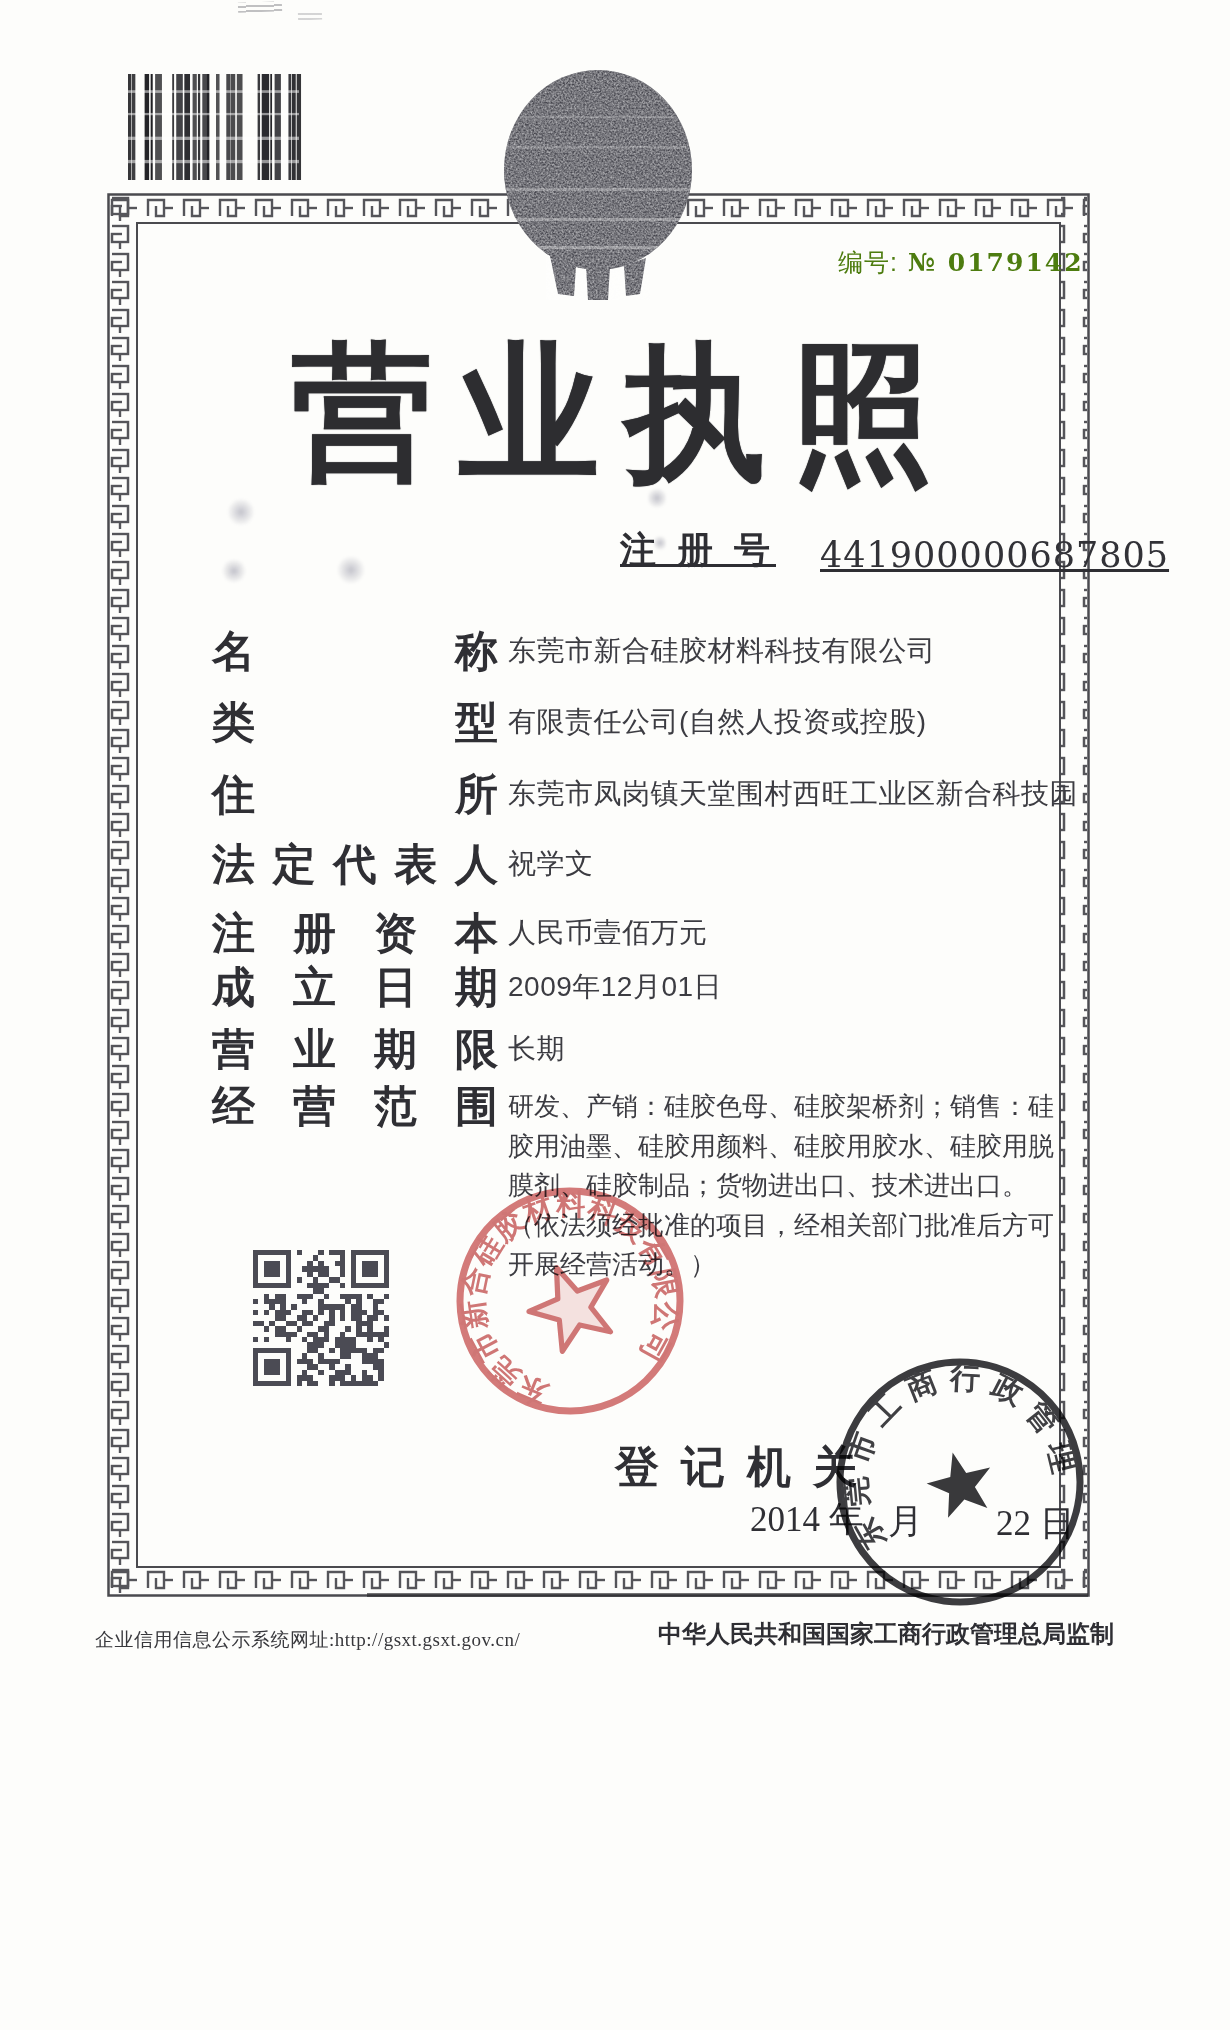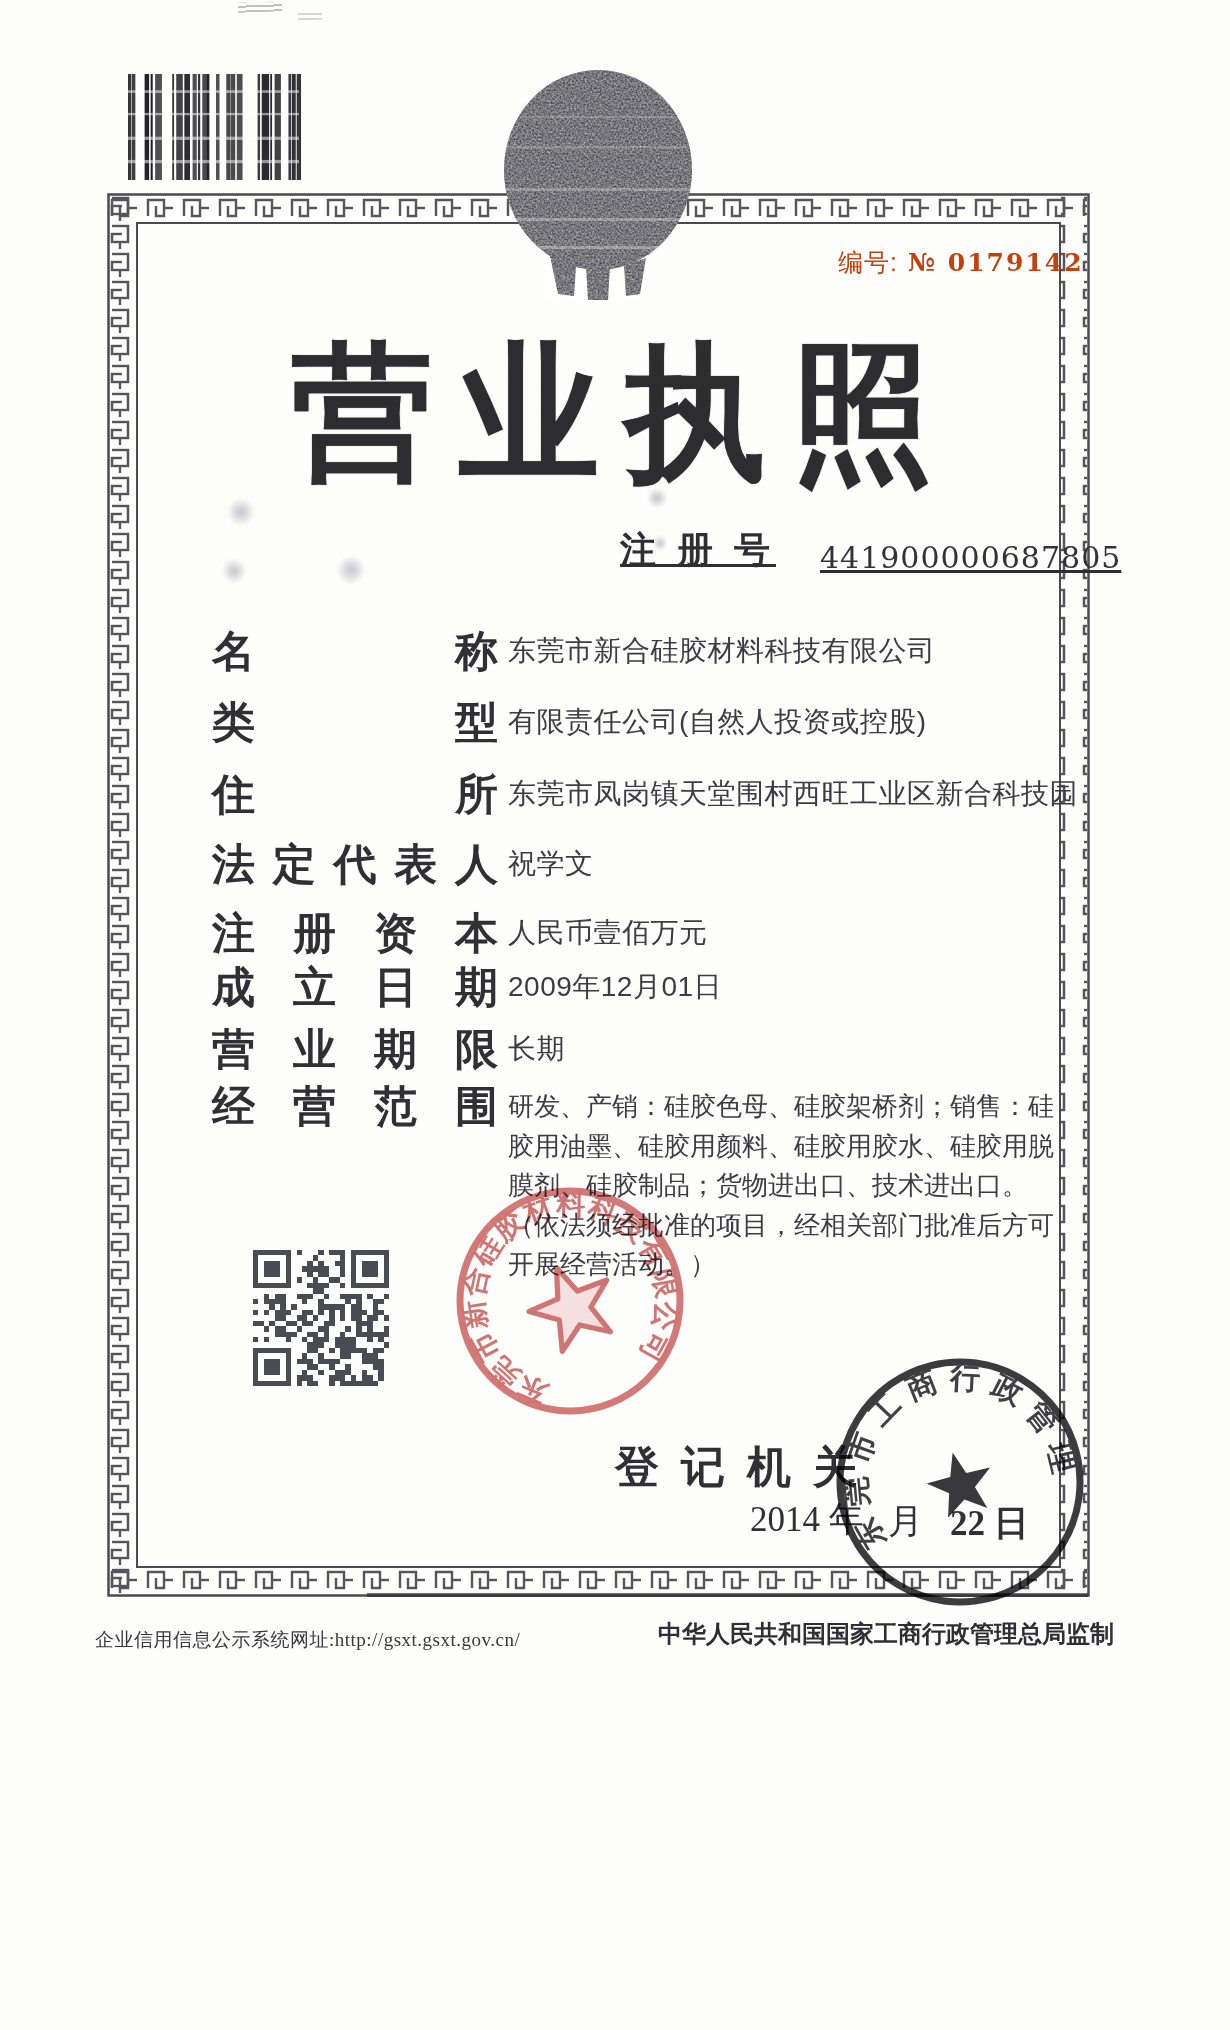--- a/index.html
+++ b/index.html
@@ -5,43 +5,43 @@
   html,body{margin:0;padding:0;}
   body{
     width:1230px;height:2030px;position:relative;overflow:hidden;
     background:#fdfdfb;font-family:"Liberation Sans",sans-serif;color:#2e2e33;
   }
   .abs{position:absolute;}
   
   .speck{position:absolute;opacity:.45;background:repeating-linear-gradient(0deg,rgba(60,60,70,.7) 0 2px,transparent 2px 5px);transform:rotate(-2deg);}
   .ghost{position:absolute;background:radial-gradient(circle,rgba(90,90,115,.35),rgba(90,90,115,0) 70%);filter:blur(1px);}
   
-  #serial{left:838px;top:246px;font-size:25px;letter-spacing:1px;color:#c2410c;}
+  #serial{left:838px;top:246px;font-size:25px;letter-spacing:1px;color:#4d7c0f;}
   #serial .no{font-family:"DejaVu Serif","Liberation Serif",serif;font-weight:600;letter-spacing:2px;margin-left:10px;}
   
   #title{left:288px;top:332px;width:648px;height:178px;display:flex;justify-content:space-between;align-items:flex-start;}
   #title span{font-size:148px;line-height:1.1;font-weight:900;color:#2d2d30;transform:scaleX(.95);text-shadow:0 0 1px #3a3a3e;}
   
   #regline{left:620px;top:526px;display:flex;align-items:flex-end;gap:44px;text-decoration:underline;}
   #reglabel{font-size:36px;font-weight:600;color:#2e2e33;font-family:"Liberation Serif",serif;letter-spacing:6px;}
-  #regno{font-size:30px;color:#323237;font-family:"DejaVu Serif","Liberation Serif",serif;letter-spacing:1px;}
+  #regno{font-size:35px;color:#323237;font-family:"DejaVu Serif","Liberation Serif",serif;letter-spacing:1px;}
   
   #fields{left:212px;top:632px;width:880px;height:600px;}
   .frow{position:absolute;left:0;width:880px;}
   .flabel{position:absolute;left:0;top:-9px;width:286px;display:flex;justify-content:space-between;
           font-size:43px;font-weight:600;color:#2f2f34;font-family:"Liberation Serif",serif;}
   .fvalue{position:absolute;left:296px;top:0;font-size:28px;color:#3c3c42;white-space:nowrap;letter-spacing:.5px;}
   .fvalue.wrap{white-space:normal;width:568px;font-size:26px;line-height:1.52;letter-spacing:0;}
   
   #registry{left:615px;top:1438px;width:242px;display:flex;justify-content:space-between;
             font-size:44px;font-weight:600;color:#2f2f34;font-family:"Liberation Serif",serif;}
   .date{position:absolute;font-size:35px;font-weight:500;color:#2f2f34;font-family:"Liberation Serif",serif;}
   #date-y{left:750px;top:1496px;}
   #date-m{left:888px;top:1498px;}
-  #date-d{left:950px;top:1500px;font-weight:bold;}
+  #date-d{left:996px;top:1500px;}
   
   #footer-left{left:95px;top:1627px;font-size:19px;color:#38383c;letter-spacing:.5px;font-family:"Liberation Serif",serif;}
   #footer-right{left:652px;top:1618px;width:462px;text-align:right;font-size:24px;font-weight:600;color:#2e2e33;font-family:"Liberation Serif",serif;}
   
   #red-seal,#black-seal{mix-blend-mode:multiply;}
 </style>
 </head>
 <body>
 
 <div class="page">

